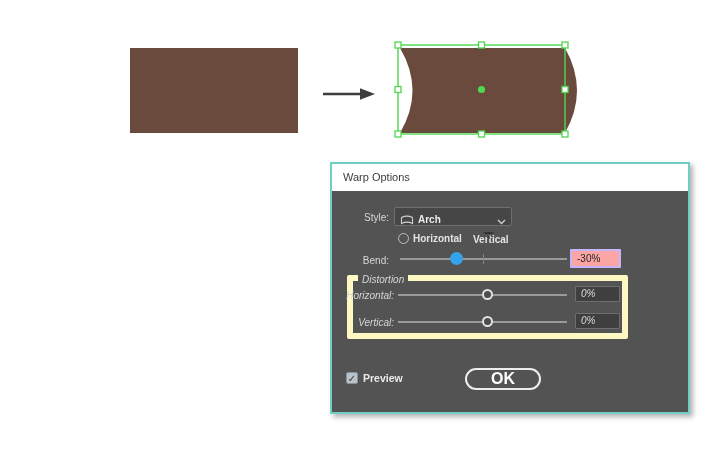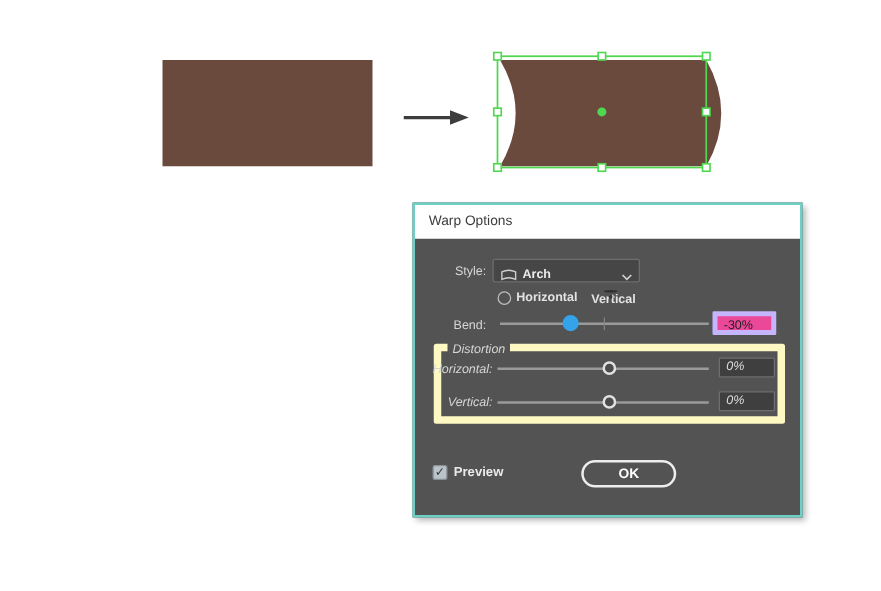--- a/index.html
+++ b/index.html
@@ -7,21 +7,21 @@
               font-family:"Liberation Sans","DejaVu Sans",sans-serif; }
   .abs { position:absolute; }
 
   
   #stage { position:relative; width:705px; height:473px; }
   #orig-rect { left:130px; top:48px; width:168px; height:85px; }
   #transform-arrow { left:320px; top:85px; }
   #warp-preview { left:390px; top:38px; }
 
   
-  #dialog { left:330px; top:162px; width:312px; height:252px;
+  #dialog { left:330px; top:162px; width:360px; height:252px;
             background:#535353; border:2px solid #70cfc5;
             box-shadow:3px 3px 5px rgba(0,0,0,0.30); }
   #title-bar { height:27px; background:#ffffff; line-height:27px;
                padding-left:11px; font-size:11px; color:#3c3c3c; }
   #dlg-body { position:relative; width:100%; height:221px; font-size:10px; color:#d6d6d6; }
 
   .rlabel { text-align:right; height:13px; line-height:13px; }
   #style-label { left:0; top:20px; width:57px; }
   #bend-label  { left:0; top:63px; width:57px; }
 
@@ -43,22 +43,22 @@
   .track { position:absolute; left:0; right:0; top:8px; height:2px; background:#9a9a9a; }
   .tick  { position:absolute; top:4px; width:1px; height:10px; background:#838383; }
   #bend-slider { left:68px; top:59px; width:167px; }
   #bend-handle { position:absolute; top:2px; width:13px; height:13px; border-radius:50%;
                  background:#35a3ea; left:50px; }
   .ring-handle { position:absolute; top:3px; width:11px; height:11px; border-radius:50%;
                  background:#4c4c4c; border:2px solid #e2e2e2; }
 
   .field { position:absolute; background:#3f3f3f; border:1px solid #6e6e6e; color:#dedede;
            font-size:10px; line-height:14px; padding-left:5px; border-radius:1px; }
-  #bend-input { left:238px; top:58px; width:51px; height:19px; background:#ec4899;
-                border:4px solid #c4b5fd; color:#1f1f1f; line-height:15px; }
+  #bend-input { left:238px; top:58px; width:51px; height:19px; background:#fca5a5;
+                border:2px solid #c4b5fd; color:#1f1f1f; line-height:15px; }
 
   #distortion-group { left:15px; top:84px; width:281px; height:64px;
                       border:6px solid #fef9c3; border-radius:2px;font-style:italic; }
   #distortion-legend { position:absolute; top:-7px; left:5px; background:#535353;
                        padding:0 4px; color:#d6d6d6; }
   #dist-h-label { left:-15px; top:8px;  width:56px; }
   #dist-v-label { left:-15px; top:35px; width:56px; }
   #dist-h-slider { left:45px; top:5px;  width:169px; }
   #dist-v-slider { left:45px; top:32px; width:169px; }
   .ring-handle { left:84px; }
@@ -67,21 +67,21 @@
 
   #preview-check { left:14px; top:181px; width:12px; height:12px; border-radius:2px;
                    background:#b9c3c9; border:1px solid #8a9096; color:#33393d;
                    font-size:10px; line-height:11px; text-align:center; }
   #preview-check .glyph { display:none; }
   #preview-check.on .glyph { display:inline; font-weight:700; }
   #preview-label { left:31px; top:181px; font-weight:700; color:#e9e9e9; font-size:10.5px; }
 
   .btn { position:absolute; top:177px; height:22px; border-radius:11px;
          border:2px solid #ededed; background:transparent; color:#ffffff;
-         font-weight:700; font-size:11px; text-align:center; line-height:18px; cursor:default; }
+         font-weight:700; font-size:16px; text-align:center; line-height:18px; cursor:default; }
   #ok-button { left:133px; width:76px; }
   #cancel-button { left:215px; width:75px; border-width:1.5px; line-height:19px; }
 </style>
 </head>
 <body>
 
 <div id="stage">
 
   <div id="orig-rect" class="abs" style="background:#6b4a3e;"></div>
 

